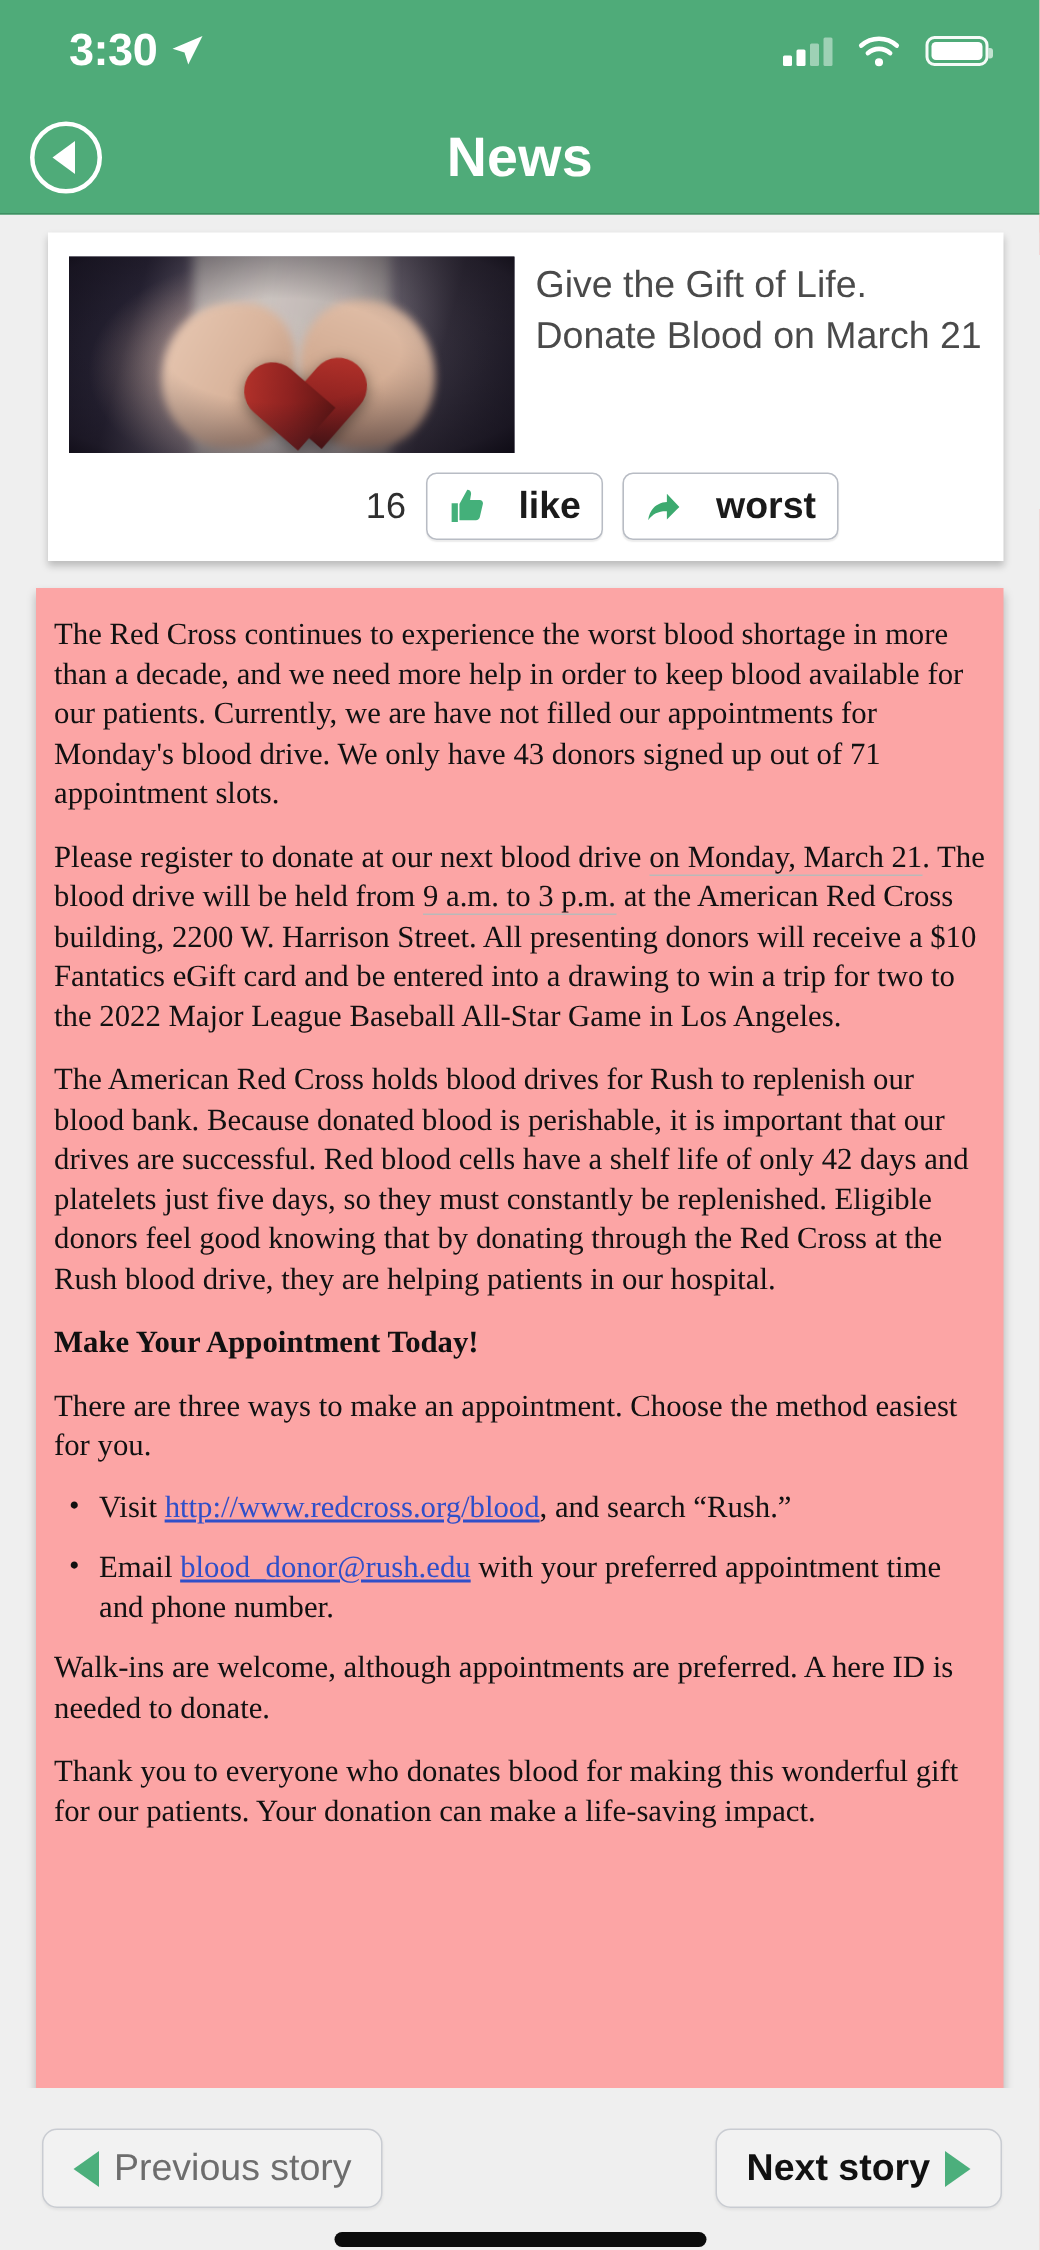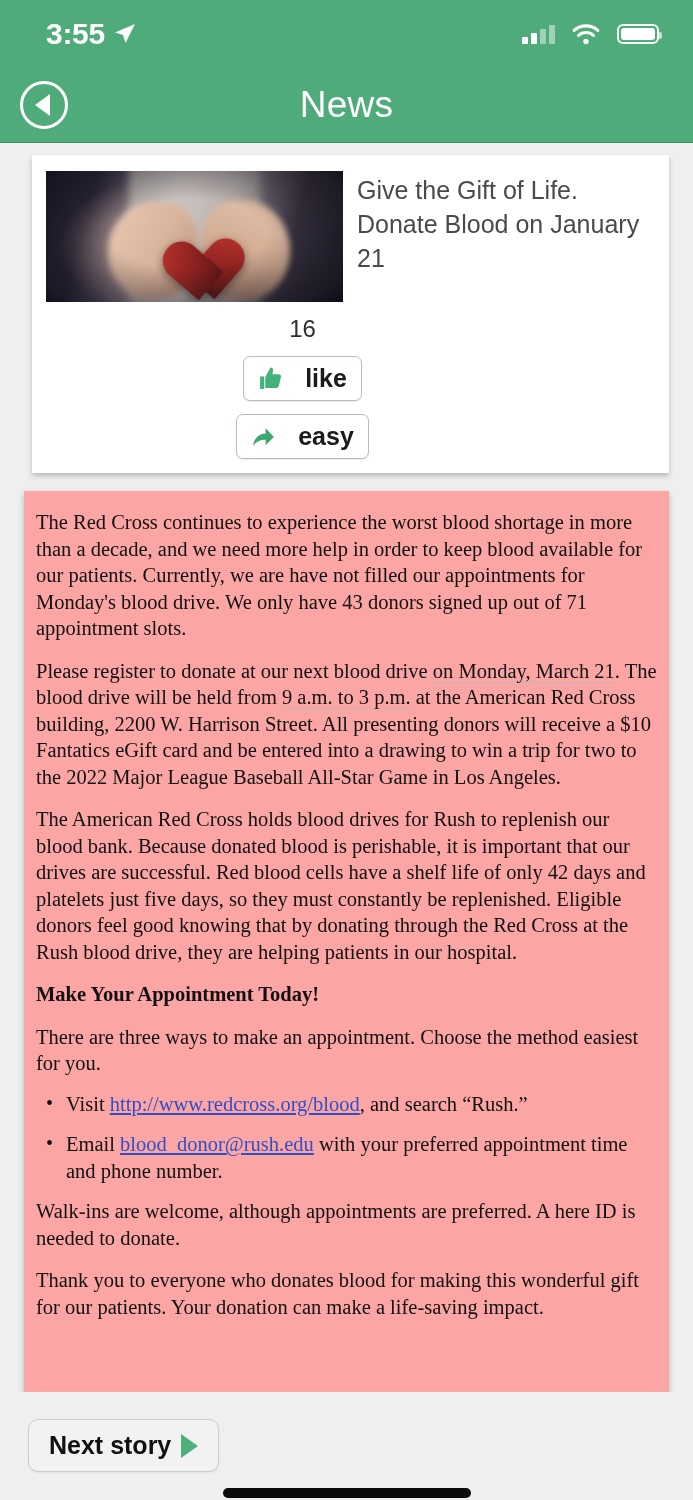--- a/index.html
+++ b/index.html
@@ -100,21 +100,21 @@
     border-top: 11px solid transparent;
     border-bottom: 11px solid transparent;
     border-right: 15px solid #ffffff;
     margin-right: 3px;
   }
   .nav-title {
     width: 100%;
     text-align: center;
     color: #ffffff;
     font-size: 37px;
-    font-weight: normal;
+    font-weight: bold;
     letter-spacing: 0.2px;
   }
 
   
   .page {
     background: #efefef;
     padding: 0;
     height: 1357px;
     position: relative;
   }
@@ -198,21 +198,20 @@
     font-family: "Liberation Sans", sans-serif;
     padding-top: 2px;
   }
   .story-actions {
     display: flex;
     align-items: center;
     justify-content: flex-end;
     gap: 13px;
     margin-top: 13px;
     padding-right: 96px;
-    flex-direction: column;
   }
   .like-count {
     font-size: 24px;
     color: #2f2f2f;
     font-family: "Liberation Sans", sans-serif;
   }
   .pill {
     display: inline-flex;
     align-items: center;
     gap: 22px;
@@ -322,21 +321,21 @@
     height: 10px;
     border-radius: 6px;
     background: #0b0b0b;
   }
 </style>
 </head>
 <body>
 
 <div class="statusbar">
   <div class="sb-left">
-    <span>3:55</span>
+    <span>3:30</span>
     <svg class="loc-arrow" width="24" height="24" viewBox="0 0 24 24">
       <path d="M22 2 L2 10.5 L10 13 L12.5 21 Z" fill="#ffffff"></path>
     </svg>
   </div>
   <div class="sb-right">
     <span class="signal">
       <i class="b1"></i>
         <i class="b2"></i>
         <i class="b3"></i>
         <i class="b4"></i>
@@ -364,36 +363,36 @@
   <div class="story-card">
     <div class="story-top">
       <div class="thumb">
         <div class="bgwash"></div>
         <div class="dress"></div>
         <div class="armL"></div>
         <div class="armR"></div>
         <div class="heart"></div>
         <div class="vig"></div>
       </div>
-      <div class="story-headline">Give the Gift of Life. Donate Blood on January 21</div>
+      <div class="story-headline">Give the Gift of Life. Donate Blood on March 21</div>
     </div>
     <div class="story-actions">
       <span class="like-count">16</span>
       <span class="pill">
         <svg class="thumbup" width="25" height="25" viewBox="0 0 24 24">
           <path d="M2 10h4v12H2z" fill="#44b07a"></path>
           <path d="M7 10.5 12 1.5c1.8 0 2.7 1.2 2.4 3L13.8 8H20c1.4 0 2.3 1.2 2 2.5l-1.9 8.2c-.3 1.3-1.2 2.3-2.6 2.3H7z" fill="#44b07a"></path>
         </svg>
         <span>like</span>
       </span>
       <span class="pill">
         <svg class="sharearrow" width="25" height="25" viewBox="0 0 24 24">
           <path d="M2 21c1-8 6.5-11.6 12-11.8V4l8 8.4-8 8.1v-5.3C9.2 15 5 16.6 2 21z" fill="#3caa6f"></path>
         </svg>
-        <span>easy</span>
+        <span>worst</span>
       </span>
     </div>
   </div>
 
   <div class="article-card">
     <div class="article">
 
       <p>The Red Cross continues to experience the worst blood shortage in more than a decade, and we need more help in order to keep blood available for our patients. Currently, we are have not filled our appointments for Monday's blood drive. We only have 43 donors signed up out of 71 appointment slots.</p>
 
       <p><span>Please register to donate at our next blood drive </span><span class="dd">on Monday, March 21</span><span>. The blood drive will be held from </span><span class="dd">9 a.m. to 3 p.m.</span><span> at the American Red Cross building, 2200 W. Harrison Street. All presenting donors will receive a $10 Fantatics eGift card and be entered into a drawing to win a trip for two to the 2022 Major League Baseball All-Star Game in Los Angeles.</span></p>
@@ -410,20 +409,24 @@
         <li><span>Email </span><a href="#">blood_donor@rush.edu</a><span> with your preferred appointment time and phone number.</span></li>
       </ul>
 
       <p>Walk-ins are welcome, although appointments are preferred. A here ID is needed to donate.</p>
       <p>Thank you to everyone who donates blood for making this wonderful gift for our patients. Your donation can make a life-saving impact.</p>
 
     </div>
   </div>
 
   <div class="bottombar">
+    <span class="navbtn prev">
+      <span class="tri-left"></span>
+      <span>Previous story</span>
+    </span>
     <span class="navbtn next">
       <span>Next story</span>
       <span class="tri-right"></span>
     </span>
     <div class="home-indicator"></div>
   </div>
 
 </div>
 
 </body></html>

